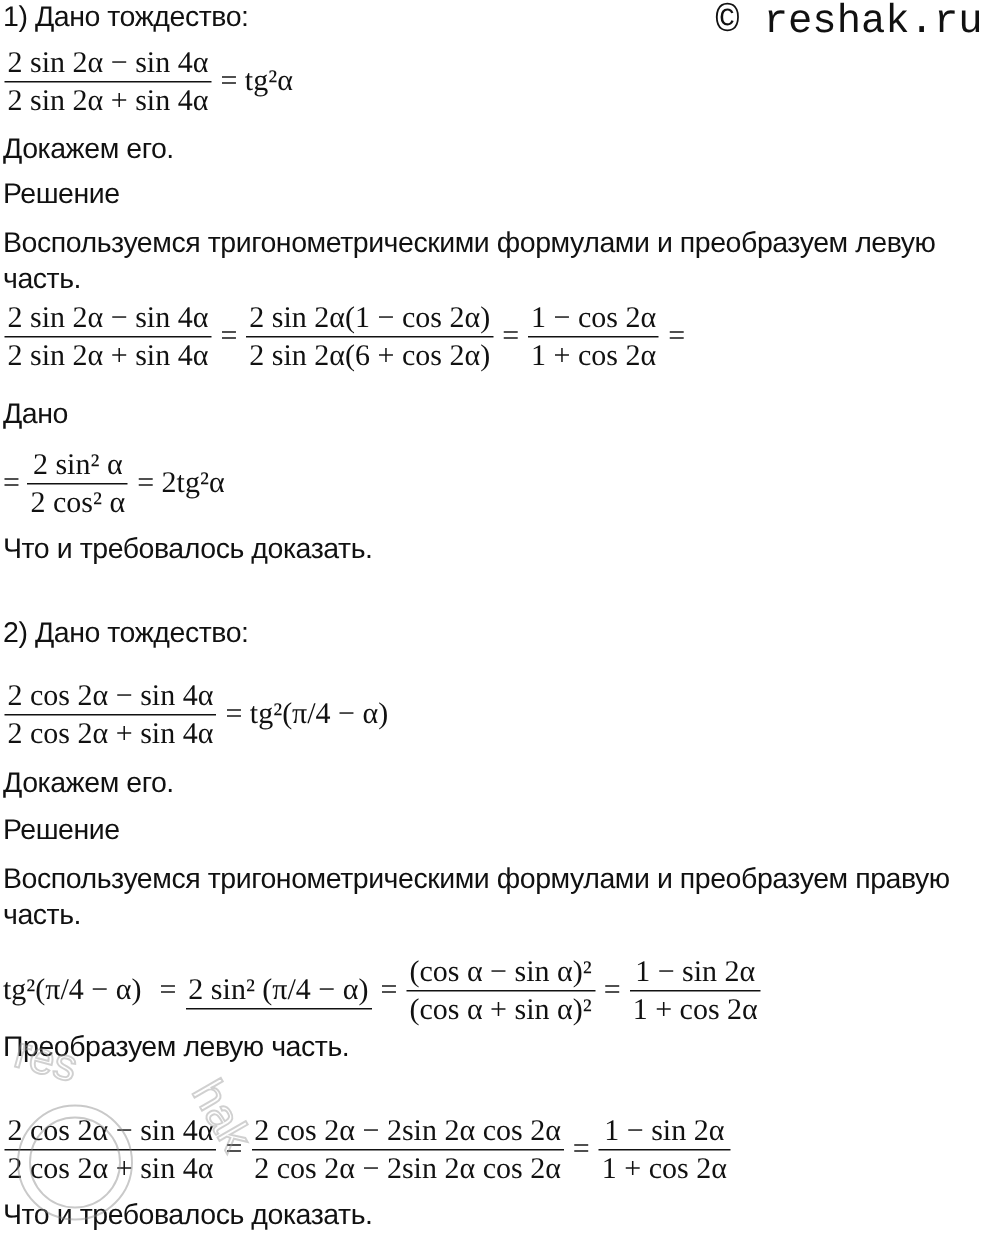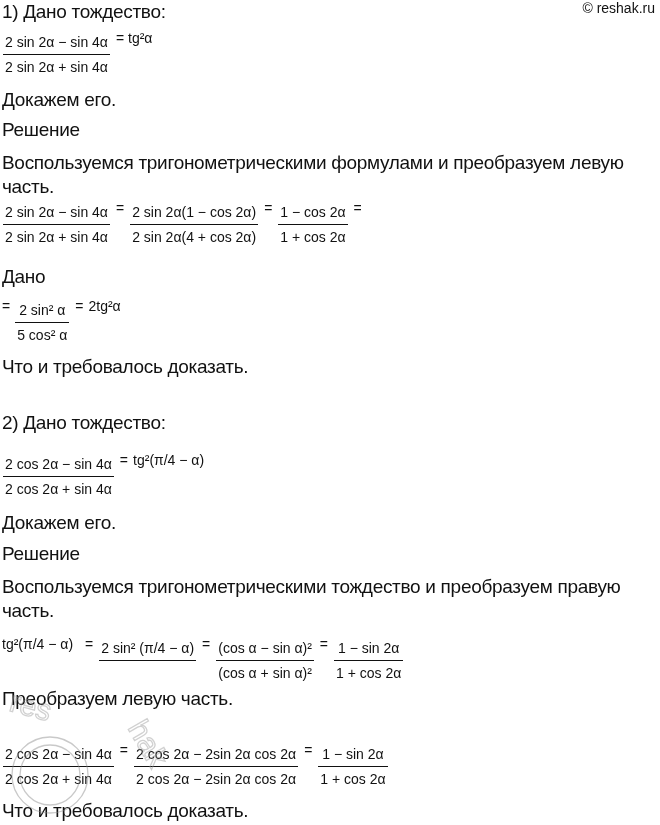--- a/index.html
+++ b/index.html
@@ -3,32 +3,32 @@
 <meta charset="utf-8">
 <style>
   html, body { margin: 0; padding: 0; background: #ffffff; }
   body {
     width: 660px; height: 825px; position: relative; overflow: hidden;
     font-family: "DejaVu Serif", "Liberation Serif", serif;
     color: #111111;
   }
   .copyright {
     position: absolute; top: 0px; right: 5px;
-    font-family: Liberation Sans, sans-serif; font-size: 14px; color: #111; margin-left: 20px;
+    font-family: Liberation Mono, monospace; font-size: 27px; color: #111; margin-left: 20px;
   }
   .txt {
     position: absolute; left: 2px;
     font-family: "Liberation Sans", "DejaVu Sans", sans-serif;
     font-size: 19px; line-height: 22px; white-space: nowrap;
     letter-spacing: -0.3px; color: #111;
   }
   .eq {
     position: absolute; left: 2px;
-    display: flex; align-items: flex-start;
-    font-family: Liberation Sans, sans-serif; font-size: 14px; color: #111;
+    display: flex; align-items: center;
+    font-family: Liberation Serif, serif; font-size: 20px; color: #111;
     white-space: nowrap;
   }
   .frac { display: inline-flex; flex-direction: column; align-items: center; margin: 0 1px; }
   .frac .num, .frac .den { padding: 0 2px; line-height: 24px; }
   .frac .bar { align-self: stretch; border-top: 1.4px solid #111; }
   .op { margin: 0 5px; }
   .watermark {
     position: absolute; left: 0px; top: 695px; width: 190px; height: 130px;
     pointer-events: none; opacity: 0.45;
   }
@@ -57,39 +57,39 @@
 <div class="eq" style="top:200px">
   <span class="frac">
     <span class="num">2 sin 2α − sin 4α</span>
     <span class="bar"></span>
     <span class="den">2 sin 2α + sin 4α</span>
   </span>
   <span class="op">=</span>
   <span class="frac">
     <span class="num">2 sin 2α(1 − cos 2α)</span>
     <span class="bar"></span>
-    <span class="den">2 sin 2α(4 + cos 2α)</span>
+    <span class="den">2 sin 2α(6 + cos 2α)</span>
   </span>
   <span class="op">=</span>
   <span class="frac">
     <span class="num">1 − cos 2α</span>
     <span class="bar"></span>
     <span class="den">1 + cos 2α</span>
   </span>
   <span class="op">=</span>
 </div>
 
 <div class="txt" style="top:266px">Дано</div>
 
 <div class="eq" style="top:298px">
   <span style="margin-right:4px">=</span>
   <span class="frac">
     <span class="num">2 sin² α</span>
     <span class="bar"></span>
-    <span class="den">5 cos² α</span>
+    <span class="den">2 cos² α</span>
   </span>
   <span class="op">=</span>
   <span>2tg²α</span>
 </div>
 
 <div class="txt" style="top:356px">Что и требовалось доказать.</div>
 
 <div class="txt" style="top:412px">2) Дано тождество:</div>
 
 <div class="eq" style="top:452px">
@@ -97,21 +97,21 @@
     <span class="num">2 cos 2α − sin 4α</span>
     <span class="bar"></span>
     <span class="den">2 cos 2α + sin 4α</span>
   </span>
   <span class="op">=</span>
   <span>tg²(π/4 − α)</span>
 </div>
 
 <div class="txt" style="top:512px">Докажем его.</div>
 <div class="txt" style="top:543px">Решение</div>
-<div class="txt" style="top:576px">Воспользуемся тригонометрическими тождество и преобразуем правую</div>
+<div class="txt" style="top:576px">Воспользуемся тригонометрическими формулами и преобразуем правую</div>
 <div class="txt" style="top:600px">часть.</div>
 
 <div class="eq" style="top:636px">
   <span>tg²(π/4 − α)</span>
   <span class="op" style="margin-left:12px">=</span>
   <span class="frac">
     <span class="num">2 sin² (π/4 − α)</span>
     <span class="bar"></span>
   </span>
   <span class="op">=</span>

